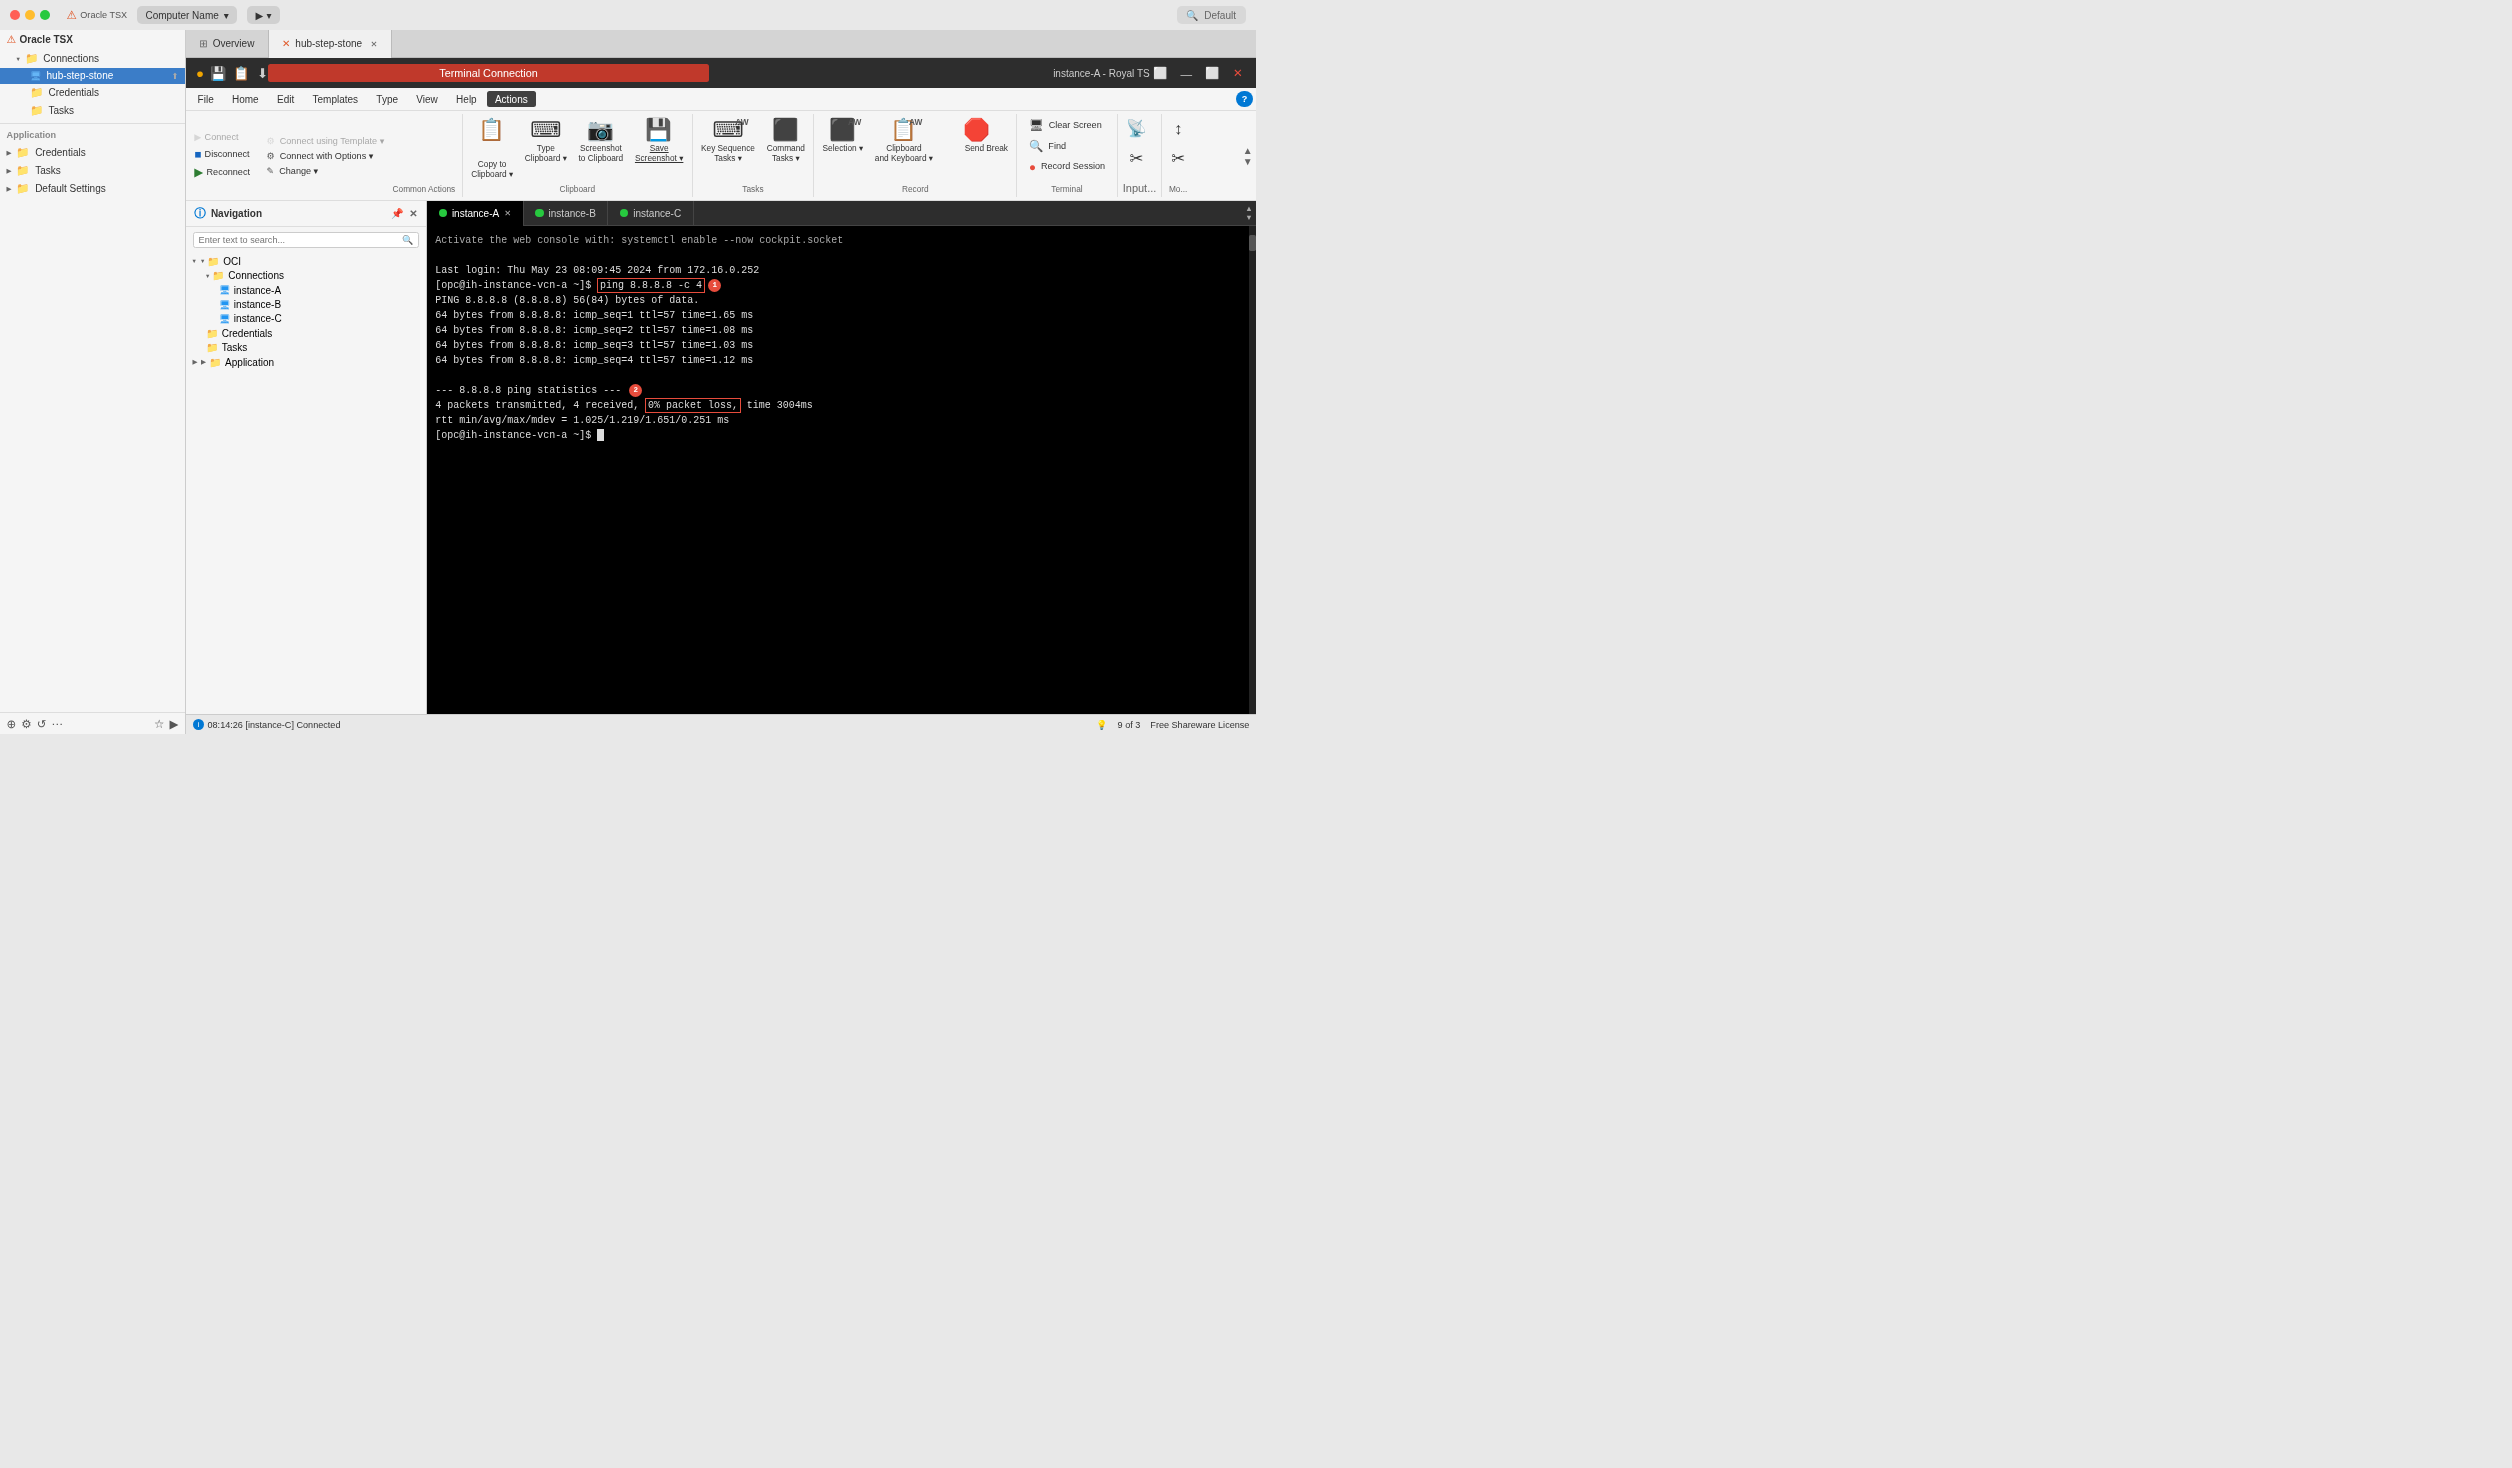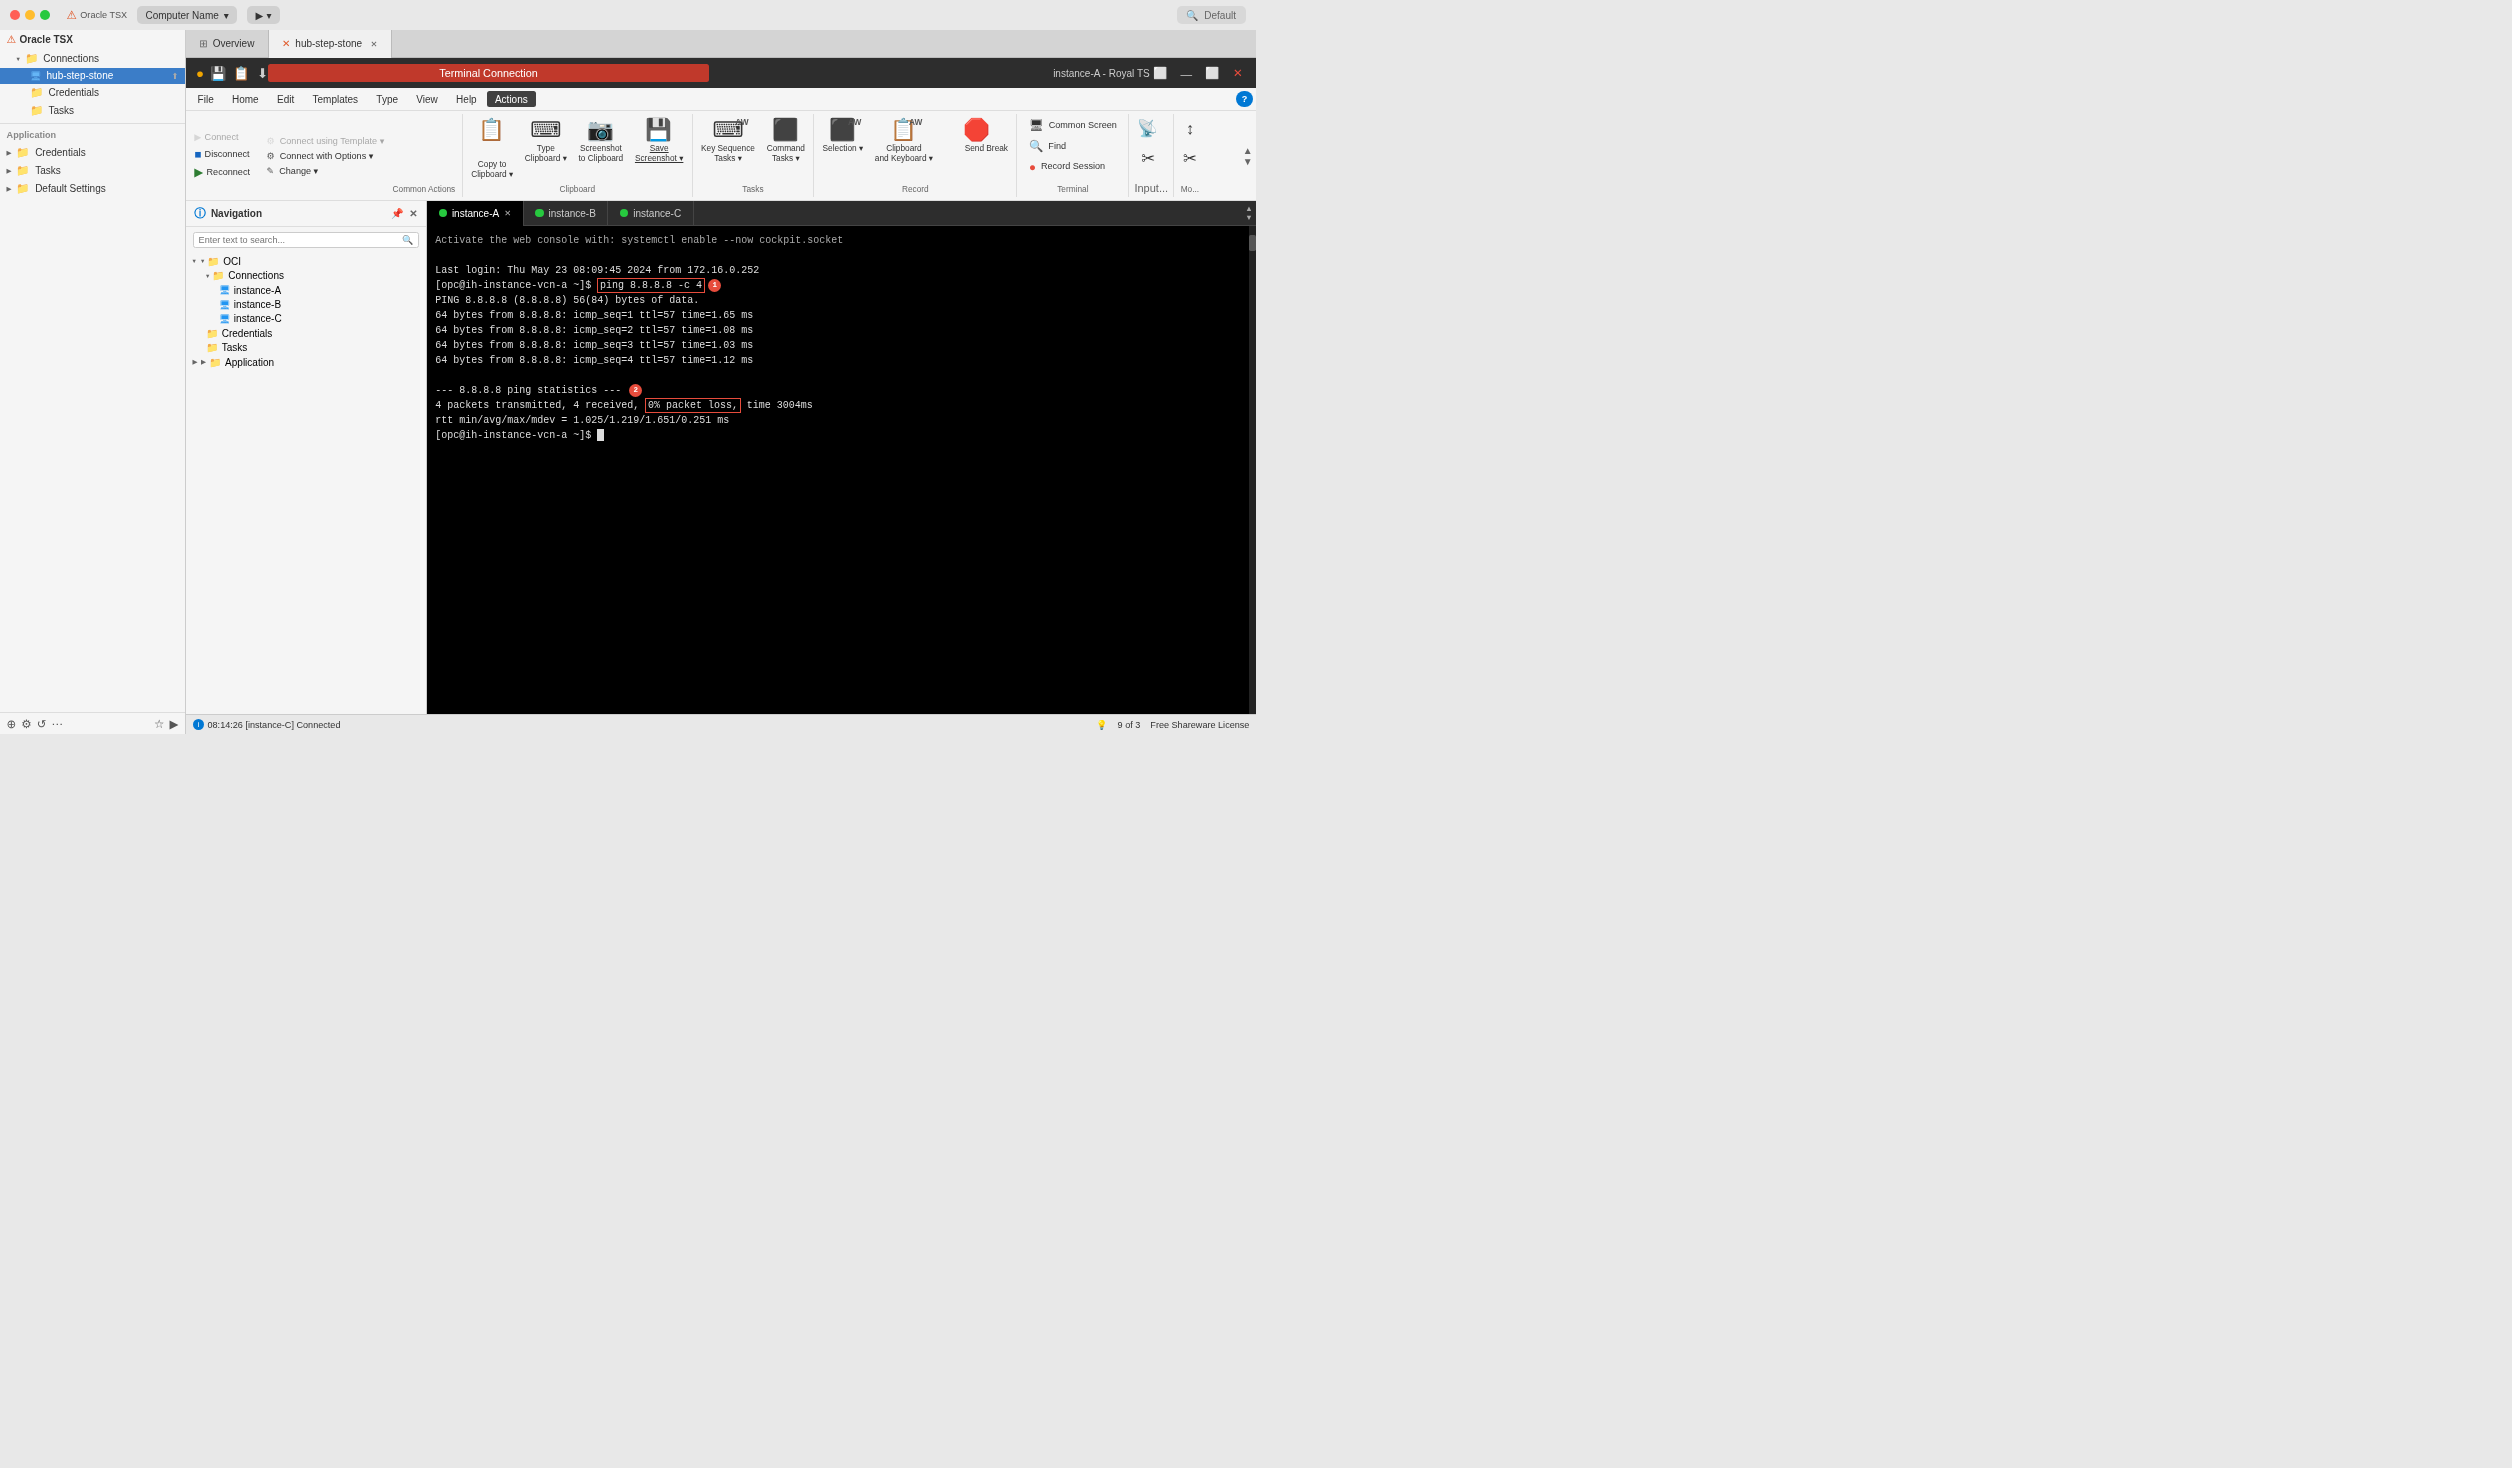--- a/index.html
+++ b/index.html
@@ -306,21 +306,21 @@
             </div>
           </div>
           <div style="font-size:8.3px;color:#666;text-align:center;padding:1.7px;">Record</div>
         </div>
 
         <div style="display:flex;flex-direction:column;border-right:0.8px solid #ddd;padding:1.7px 6.6px;">
           <div style="display:flex;gap:3.3px;align-items:flex-start;flex:1;">
             <div style="display:flex;flex-direction:column;gap:1.7px;">
               <div class="ribbon-btn-small" style="gap:5px;padding:2.5px 5px;">
                 <span style="font-size:11.6px;">🖥</span>
-                <span>Common Screen</span>
+                <span>Clear Screen</span>
               </div>
               <div class="ribbon-btn-small" style="gap:5px;padding:2.5px 5px;">
                 <span style="font-size:11.6px;">🔍</span>
                 <span>Find</span>
               </div>
               <div class="ribbon-btn-small" style="gap:5px;padding:2.5px 5px;">
                 <span style="font-size:11.6px;color:#e74c3c;">●</span>
                 <span>Record Session</span>
               </div>
             </div>

